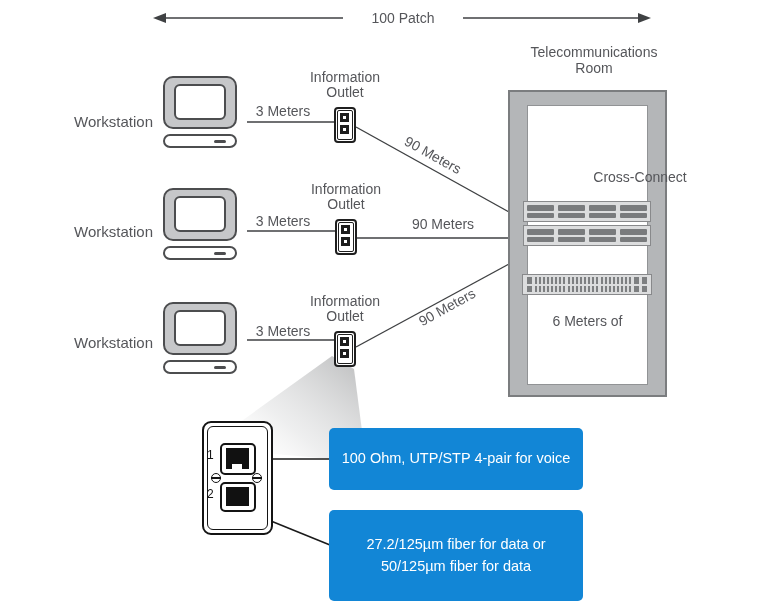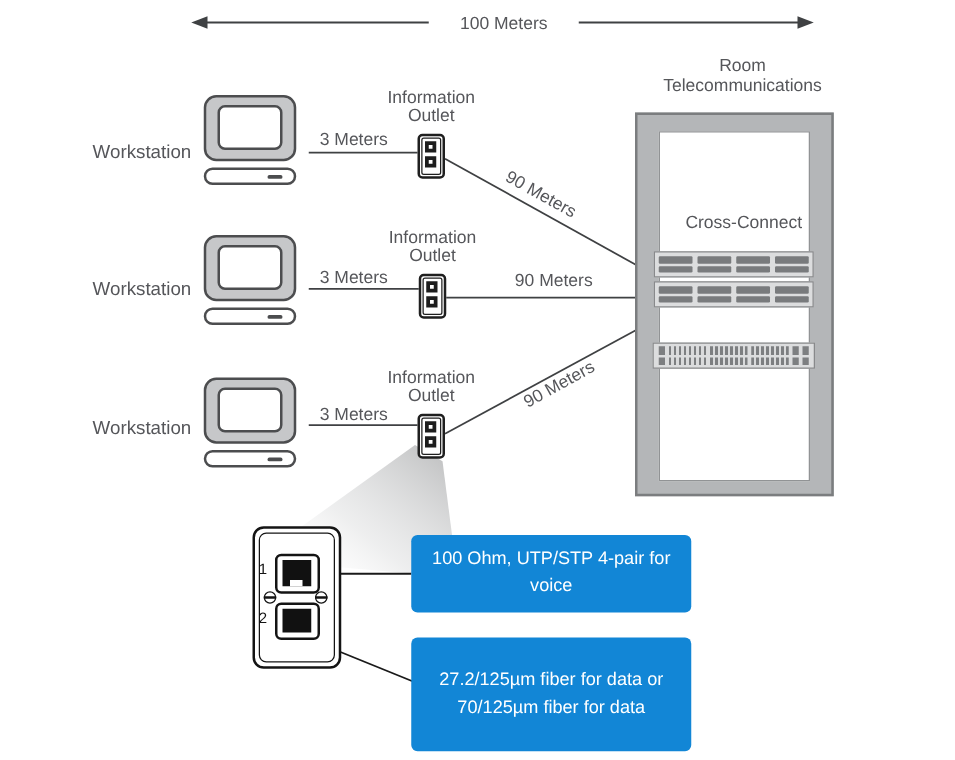--- a/index.html
+++ b/index.html
@@ -61,21 +61,21 @@
   .fp-num{position:absolute;left:3px;font-size:12px;color:#141414;}
   .fp-num.n1{top:25px;}
   .fp-num.n2{top:64px;}
   .screw{position:absolute;width:10px;height:10px;border:1.5px solid #141414;border-radius:50%;
     box-sizing:border-box;background:#fff;}
   .screw::after{content:"";position:absolute;left:-1px;right:-1px;top:3px;height:1.5px;background:#141414;}
   .screw.left{left:7px;top:50px;}
   .screw.right{left:48px;top:50px;}
 
   
-  .callout-box{width:224px;background:var(--accent,#1286d6);border-radius:5px;color:#fff;
+  .callout-box{width:254px;background:var(--accent,#1286d6);border-radius:5px;color:#fff;
     display:flex;flex-direction:column;justify-content:center;align-items:center;
     font-size:14.5px;line-height:1.5;text-align:center;z-index:4;}
   .co1{left:329px;top:428px;height:62px;}
   .co2{left:329px;top:510px;height:91px;}
 
   .rot-cw{transform:rotate(29deg);}
   .rot-ccw{transform:rotate(-29deg);}
 </style>
 </head>
 <body>
@@ -106,25 +106,25 @@
     <line x1="247" y1="231" x2="335" y2="231" stroke="#3f4143" stroke-width="1.4"></line>
     <line x1="357" y1="238" x2="509" y2="238" stroke="#3f4143" stroke-width="1.4"></line>
 
     <line x1="247" y1="340" x2="334" y2="340" stroke="#3f4143" stroke-width="1.4"></line>
     <line x1="356" y1="347" x2="509" y2="264" stroke="#3f4143" stroke-width="1.4"></line>
 
     <line x1="236" y1="459" x2="329" y2="459" stroke="#1a1a1a" stroke-width="1.5"></line>
     <line x1="229" y1="504" x2="330" y2="545" stroke="#1a1a1a" stroke-width="1.5"></line>
   </svg>
 
-  <div class="abs ui lbl lbl-center" style="left:343px;top:10px;width:120px;background:#fff;">100 Meters</div>
+  <div class="abs ui lbl lbl-center" style="left:343px;top:10px;width:120px;background:#fff;">100 Patch</div>
 
   <div class="abs ui lbl lbl-center" style="left:514px;top:44px;width:160px;">
+    <div>Telecommunications</div>
     <div>Room</div>
-    <div>Telecommunications</div>
   </div>
 
   <div class="abs ui lbl ws-label lbl-right" style="left:38px;top:114px;width:115px;">Workstation</div>
   <div class="abs ui workstation" style="left:163px;top:76px;">
     <div class="monitor">
         <div class="screen"></div>
       </div>
     <div class="ws-base">
         <div class="ws-dash"></div>
       </div>
@@ -179,21 +179,21 @@
   <div class="abs ui outlet" style="left:334px;top:331px;">
     <div class="outlet-inner"></div>
     <div class="mini-jack j1"></div>
     <div class="mini-jack j2"></div>
   </div>
   <div class="abs ui lbl lbl-center rot-ccw" style="left:407px;top:299px;width:80px;">90 Meters</div>
 
   <div class="abs ui rack">
     <div class="rack-interior"></div>
   </div>
-  <div class="abs ui lbl lbl-center" style="left:508px;top:169px;width:174px;">Cross-Connect</div>
+  <div class="abs ui lbl lbl-center" style="left:508px;top:169px;width:174px;padding-left:45px;">Cross-Connect</div>
 
   <div class="abs ui panel" style="left:523px;top:201px;width:128px;height:21px;">
     <div class="slot"></div>
       <div class="slot"></div>
     <div class="slot"></div>
       <div class="slot"></div>
     <div class="slot"></div>
       <div class="slot"></div>
     <div class="slot"></div>
       <div class="slot"></div>
@@ -221,20 +221,21 @@
       <div class="port"></div>
       <div class="slats"></div>
       <div class="slats"></div>
       <div class="slats"></div>
       <div class="port"></div>
       <div class="port"></div>
     </div>
   </div>
 
   <div class="abs ui lbl lbl-center" style="left:508px;top:314px;width:159px;line-height:15px;">
+    <div>6 Meters of</div>
   </div>
 
   <div class="abs ui faceplate">
     <div class="fp-inner"></div>
     <div class="fp-num n1">1</div>
     <div class="fp-jack top">
       <div class="rj45">
         <div class="rj45-notch"></div>
       </div>
     </div>
@@ -244,16 +245,16 @@
     <div class="fp-jack bottom">
       <div class="fiber"></div>
     </div>
   </div>
 
   <div class="abs callout-box co1">
     <div>100 Ohm, UTP/STP 4-pair for voice</div>
   </div>
   <div class="abs callout-box co2">
     <div>27.2/125µm fiber for data or</div>
-    <div>70/125µm fiber for data</div>
+    <div>50/125µm fiber for data</div>
   </div>
 
 </div>
 
 </body></html>

